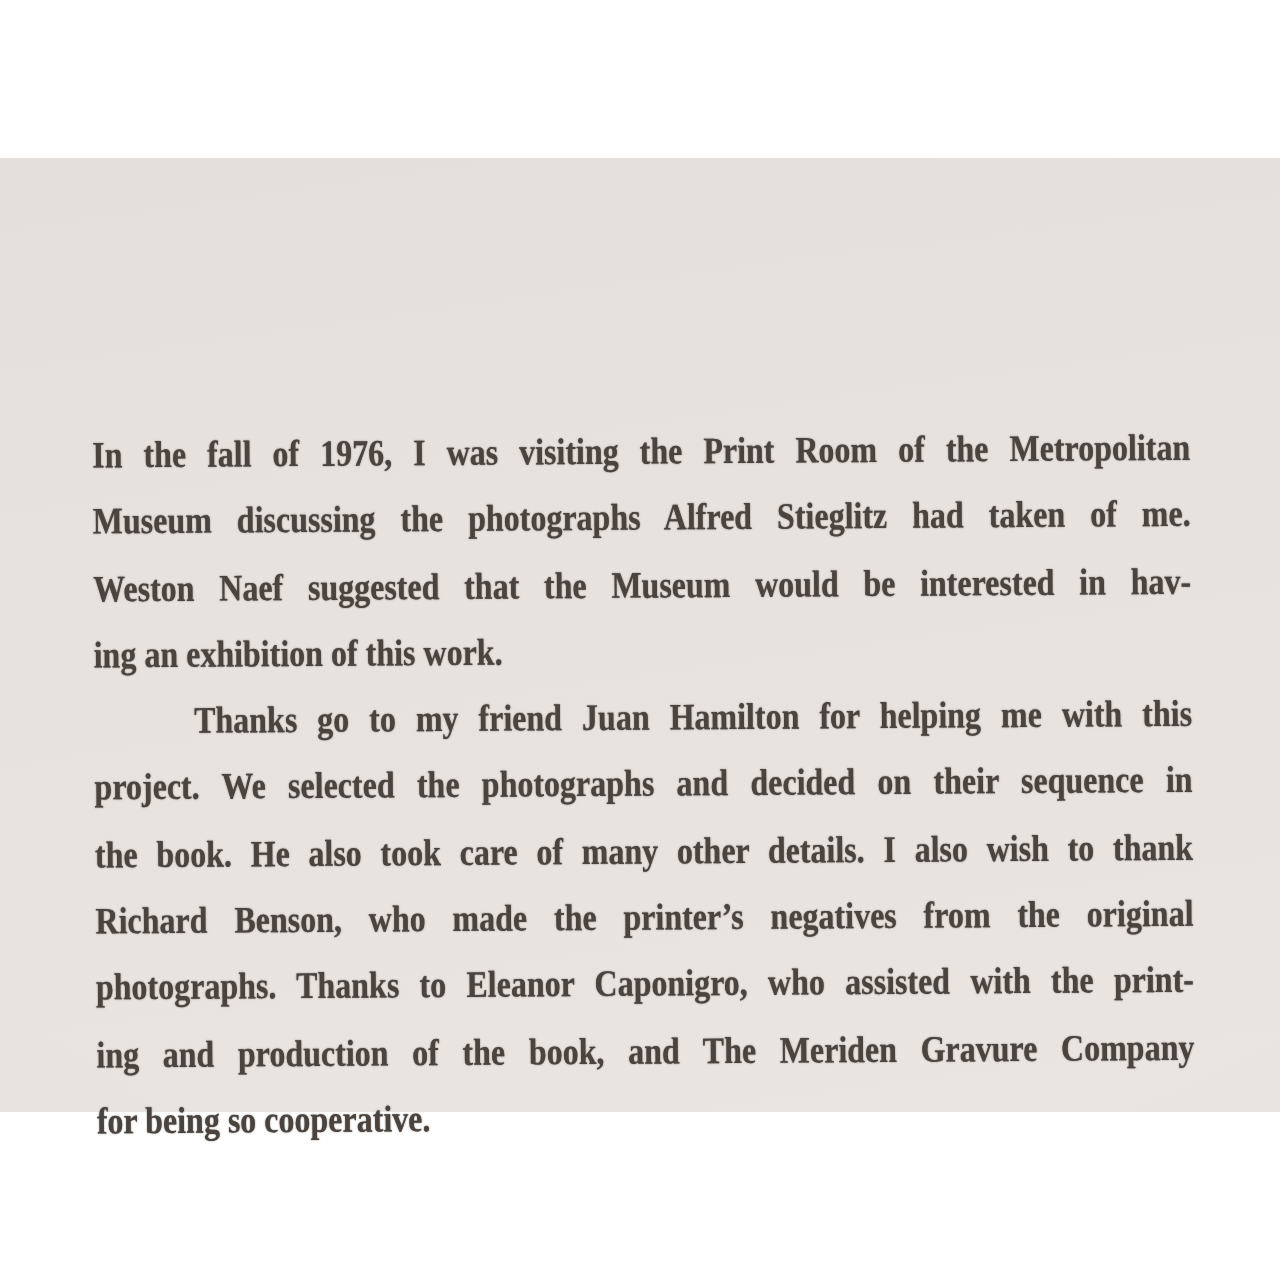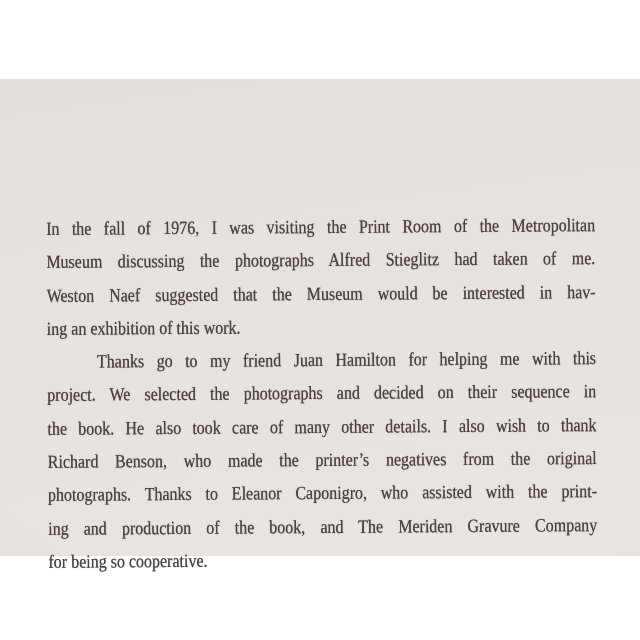--- a/index.html
+++ b/index.html
@@ -9,20 +9,21 @@
     height: 640px;
     background: #ffffff;
     overflow: hidden;
     font-family: "Liberation Serif", "DejaVu Serif", serif;
   }
   .matte {
     position: absolute;
     left: 0; top: 0;
     width: 640px; height: 640px;
     background: #ffffff;
+    font-weight: bold;
   }
   .photo {
     position: absolute;
     left: 0;
     top: 79px;
     width: 640px;
     height: 477px;
     background: linear-gradient(172deg, #e5dfdc 0%, #e8e2de 38%, #e9e3df 70%, #ebe5e1 100%);
   }
   .vignette {

